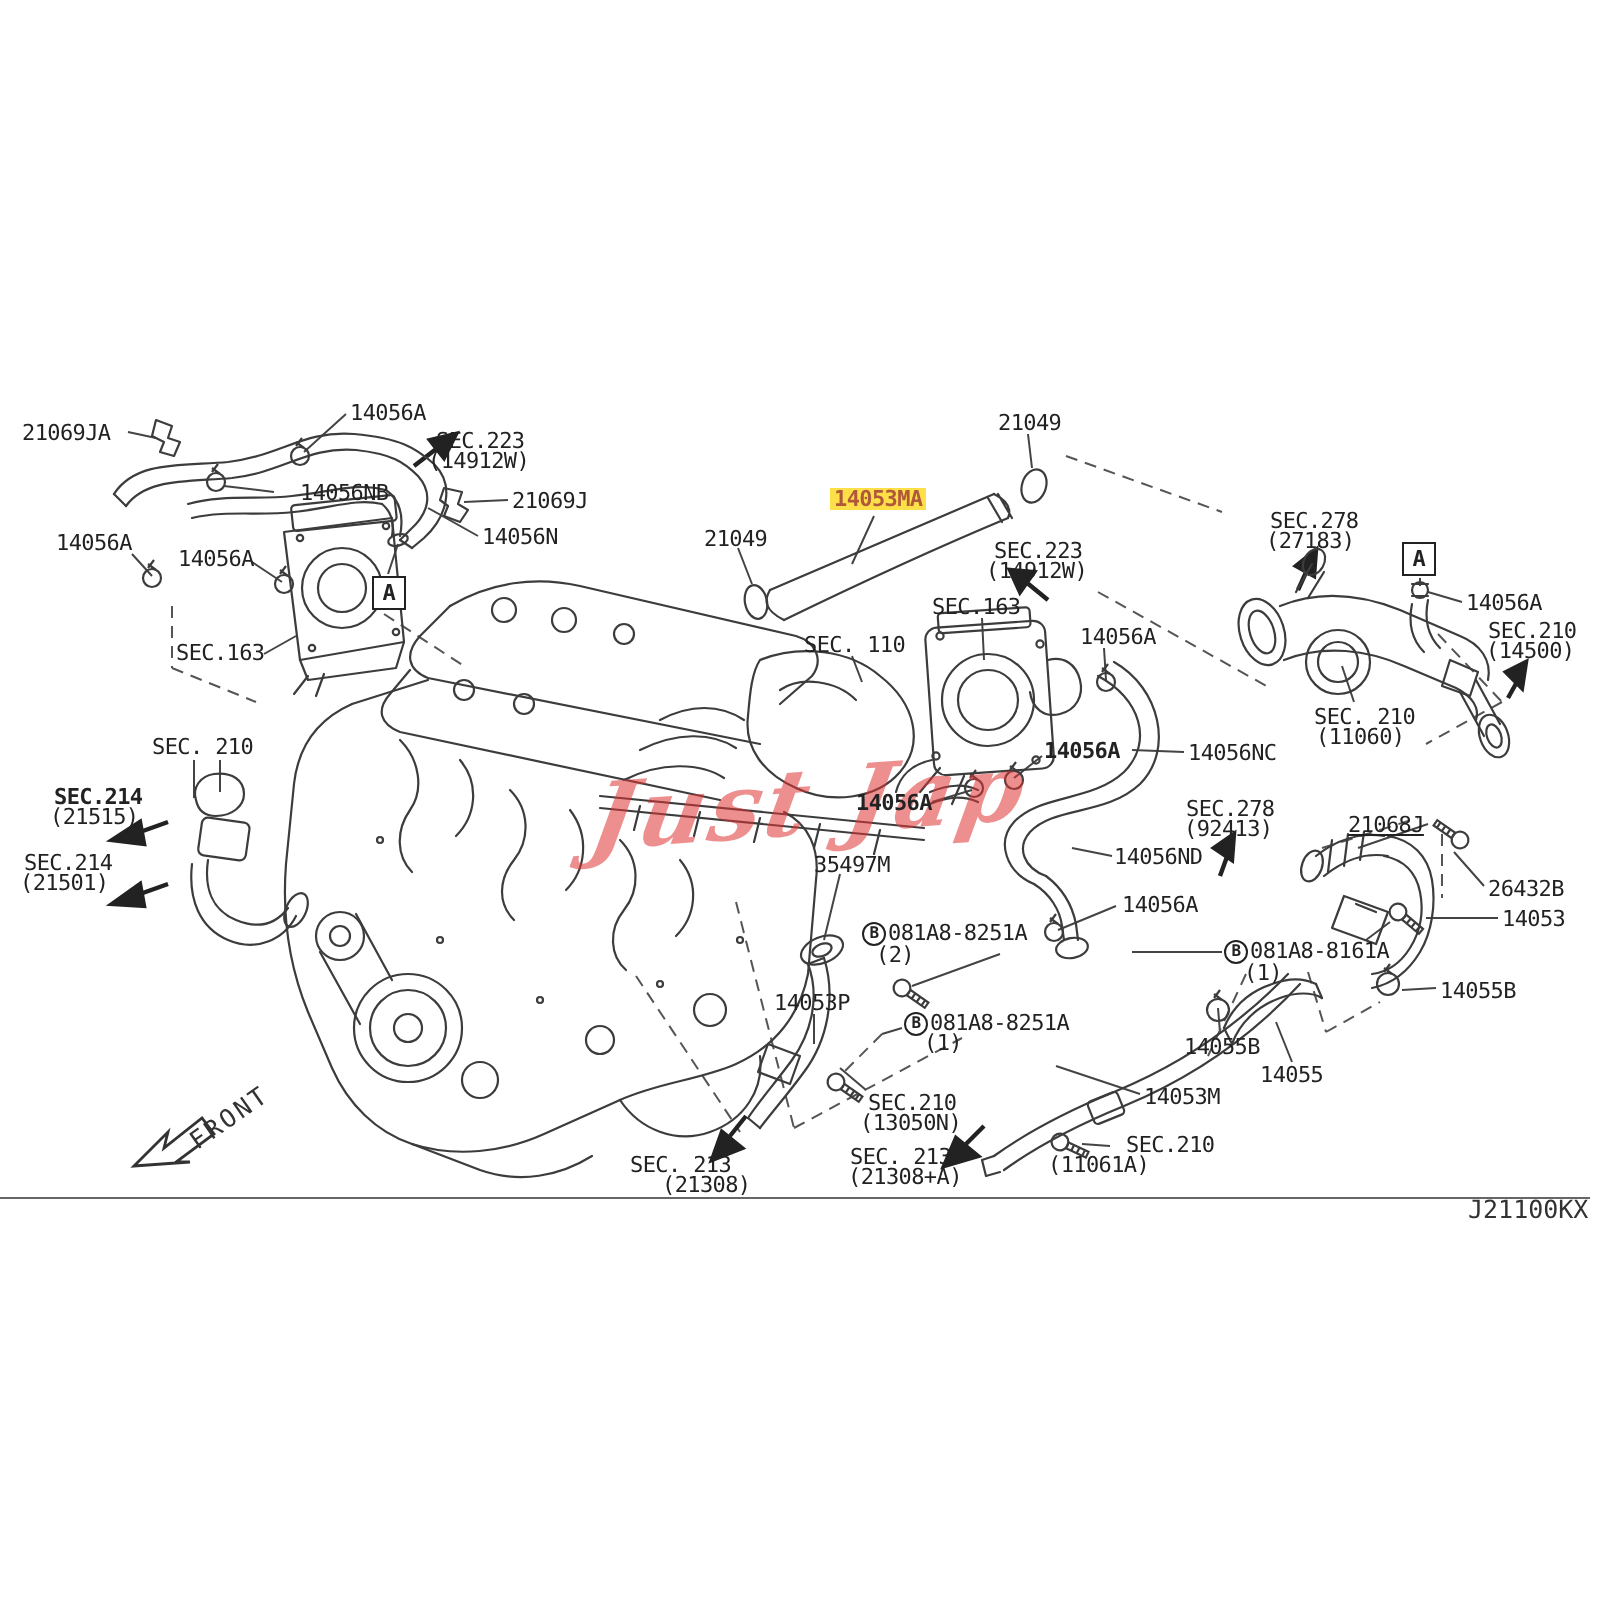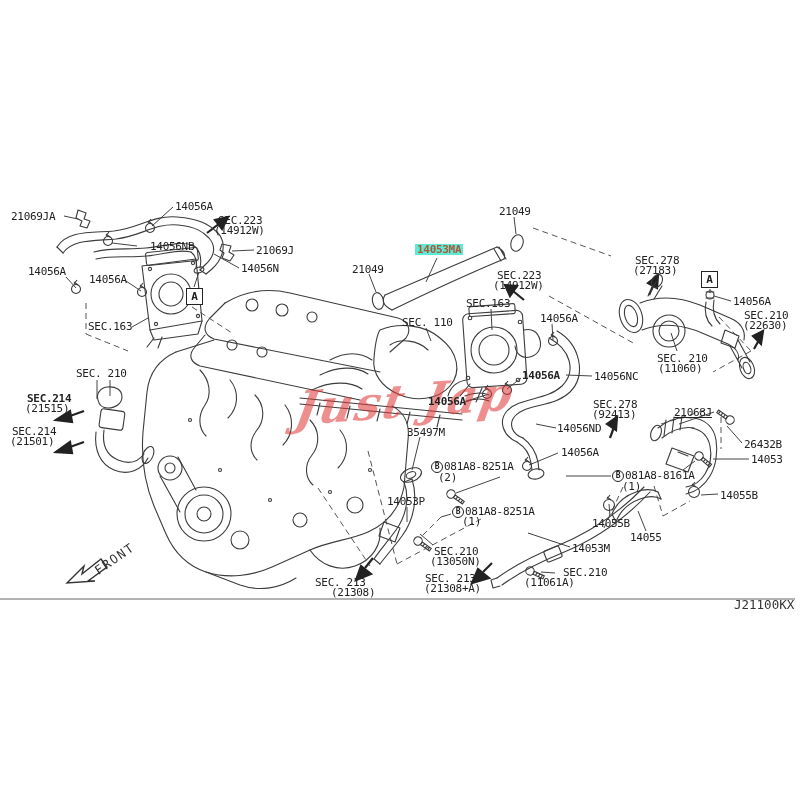--- a/index.html
+++ b/index.html
@@ -280,32 +280,32 @@
       <div class="plabel" style="left: 241px; top: 263px;">14056N</div>
       <div class="plabel" style="left: 28px; top: 266px;">14056A</div>
       <div class="plabel" style="left: 89px; top: 274px;">14056A</div>
       <div class="plabel" style="left: 88px; top: 321px;">SEC.163</div>
       <div class="plabel" style="left: 76px; top: 368px;">SEC. 210</div>
       <div class="plabel bold" style="left: 27px; top: 393px;">SEC.214</div>
       <div class="plabel" style="left: 25px; top: 403px;">(21515)</div>
       <div class="plabel" style="left: 12px; top: 426px;">SEC.214</div>
       <div class="plabel" style="left: 10px; top: 436px;">(21501)</div>
       <div class="plabel" style="left: 352px; top: 264px;">21049</div>
-      <div class="plabel hl" style="left: 415px; top: 244px; background: #5eead4; color: rgb(176, 88, 58);">14053MA</div>
+      <div class="plabel hl" style="left: 415px; top: 244px; background: #fde047; color: rgb(176, 88, 58);">14053MA</div>
       <div class="plabel" style="left: 499px; top: 206px;">21049</div>
       <div class="plabel" style="left: 497px; top: 270px;">SEC.223</div>
       <div class="plabel" style="left: 493px; top: 280px;">(14912W)</div>
       <div class="plabel" style="left: 466px; top: 298px;">SEC.163</div>
       <div class="plabel" style="left: 402px; top: 317px;">SEC. 110</div>
       <div class="plabel" style="left: 540px; top: 313px;">14056A</div>
       <div class="plabel" style="left: 635px; top: 255px;">SEC.278</div>
       <div class="plabel" style="left: 633px; top: 265px;">(27183)</div>
       <div class="plabel" style="left: 733px; top: 296px;">14056A</div>
       <div class="plabel" style="left: 744px; top: 310px;">SEC.210</div>
-      <div class="plabel" style="left: 743px; top: 320px;">(22630)</div>
+      <div class="plabel" style="left: 743px; top: 320px;">(14500)</div>
       <div class="plabel" style="left: 657px; top: 353px;">SEC. 210</div>
       <div class="plabel" style="left: 658px; top: 363px;">(11060)</div>
       <div class="plabel bold" style="left: 522px; top: 370px;">14056A</div>
       <div class="plabel" style="left: 594px; top: 371px;">14056NC</div>
       <div class="plabel" style="left: 593px; top: 399px;">SEC.278</div>
       <div class="plabel" style="left: 592px; top: 409px;">(92413)</div>
       <div class="plabel" style="left: 557px; top: 423px;">14056ND</div>
       <div class="plabel" style="left: 561px; top: 447px;">14056A</div>
       <div class="plabel bold" style="left: 428px; top: 396px;">14056A</div>
       <div class="plabel" style="left: 407px; top: 427px;">35497M</div>

